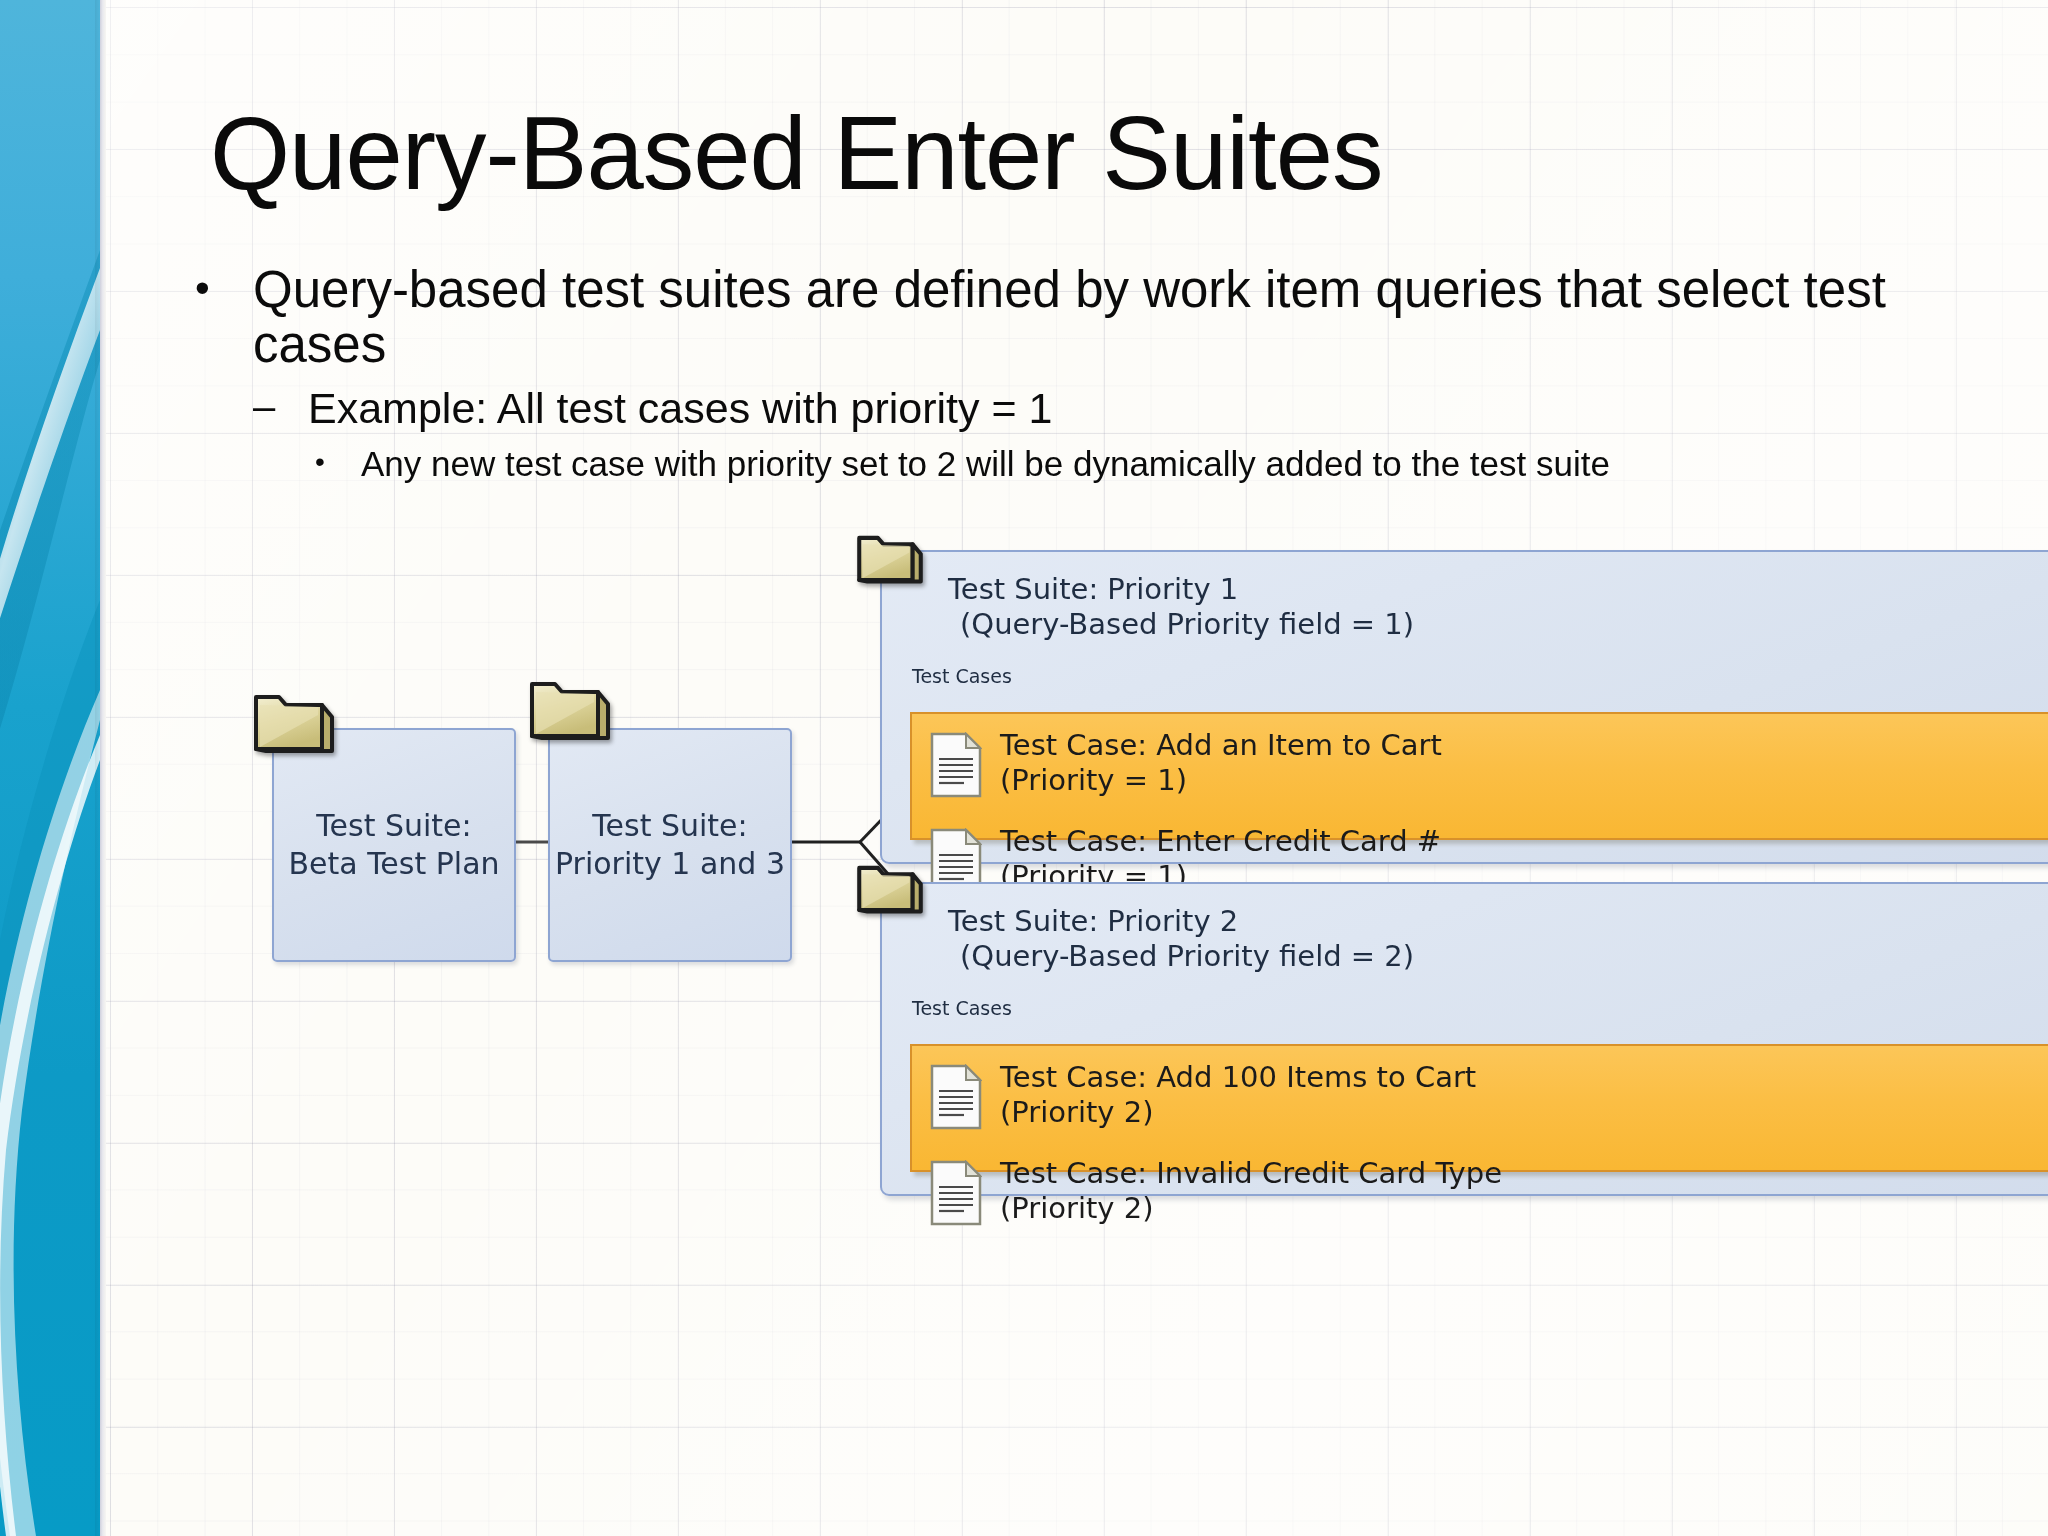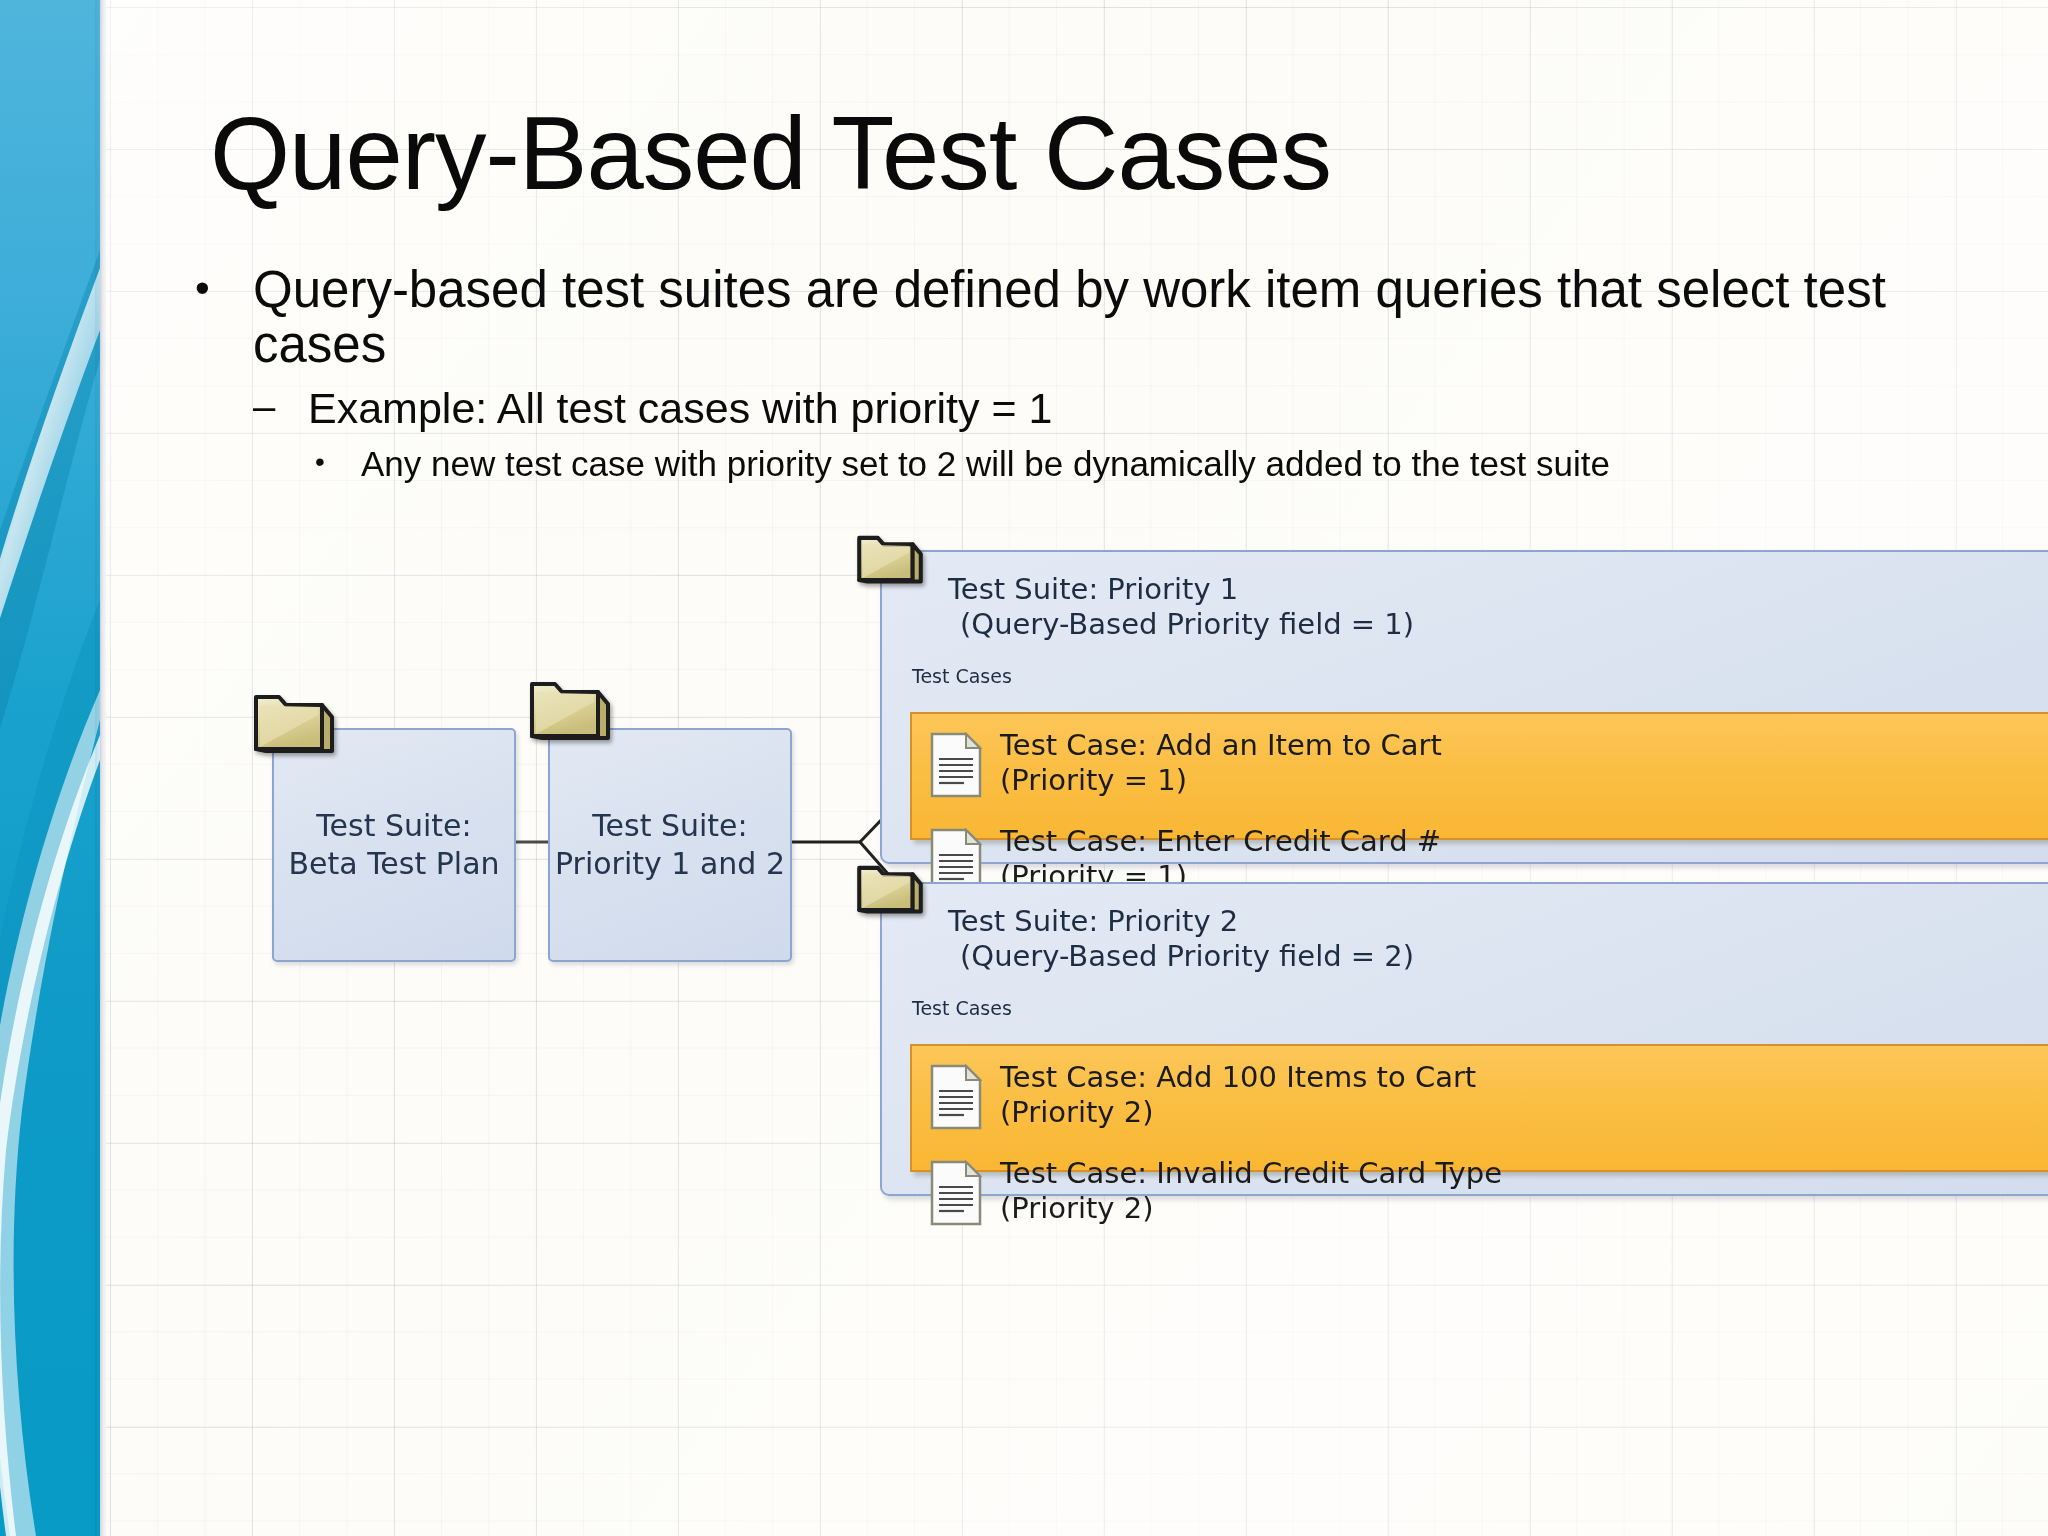--- a/index.html
+++ b/index.html
@@ -152,21 +152,21 @@
       <path d="M100,250 C60,360 20,470 -10,560 L-10,760 C30,640 70,460 100,360 Z" fill="url(#sw2)" opacity="0.55"></path>
       <path d="M100,268 C58,380 16,500 -12,600 L-12,656 C22,548 66,420 100,330 Z" fill="url(#sw1)"></path>
       <path d="M100,600 C60,700 10,860 -12,1010 L-12,1180 C20,1010 70,820 100,720 Z" fill="#0B93BE" opacity="0.5"></path>
       <path d="M100,690 C52,800 4,960 -14,1120 C-20,1290 -6,1420 10,1536 L36,1536 C14,1400 6,1250 22,1110 C44,940 82,790 100,720 Z" fill="#ffffff" opacity="0.55"></path>
       <path d="M100,735 C56,840 12,990 -6,1150 C-18,1300 -8,1430 6,1536 L16,1536 C2,1420 -6,1290 6,1150 C24,1000 66,850 100,760 Z" fill="#ffffff" opacity="0.8"></path>
     </svg>
     <div class="edge"></div>
   </div>
   <div class="divider"></div>
 
-  <div class="title">Query-Based Test Cases</div>
+  <div class="title">Query-Based Enter Suites</div>
 
   <div class="body">
 
     <div class="row lvl1">
       <div class="mark">•</div>
       <div class="txt">Query-based test suites are defined by work item queries that select test cases</div>
     </div>
 
     <div class="row lvl2">
       <div class="mark">–</div>
@@ -213,21 +213,21 @@
     <div class="folder" style="left:228px;top:2px;">
       <svg viewBox="0 0 84 70" width="84" height="70">
         <path d="M4,12 L4,64 L70,64 L70,20 L34,20 L27,12 Z" fill="url(#fg1)" stroke="#1d1d1d" stroke-width="4" stroke-linejoin="round"></path>
         <path d="M8,20 L8,62 L66,30 L66,22 Z" fill="#e8e1b4" opacity="0.65"></path>
         <path d="M70,20 L80,32 L80,66 L14,66 L4,64 L70,64 Z" fill="#b9ad6c" stroke="#1d1d1d" stroke-width="4" stroke-linejoin="round"></path>
       </svg>
     </div>
     <div class="node" style="left:248px;top:58px;width:240px;height:230px;">
       <div class="center">
         <div>Test Suite:</div>
-        <div>Priority 1 and 2</div>
+        <div>Priority 1 and 3</div>
       </div>
     </div>
 
     <div class="folder small" style="left:556px;top:-142px;">
       <svg viewBox="0 0 84 70" width="68" height="57">
         <path d="M4,12 L4,64 L70,64 L70,20 L34,20 L27,12 Z" fill="url(#fg1)" stroke="#1d1d1d" stroke-width="5" stroke-linejoin="round"></path>
         <path d="M8,20 L8,62 L66,30 L66,22 Z" fill="#e8e1b4" opacity="0.65"></path>
         <path d="M70,20 L80,32 L80,66 L14,66 L4,64 L70,64 Z" fill="#b9ad6c" stroke="#1d1d1d" stroke-width="5" stroke-linejoin="round"></path>
       </svg>
     </div>

